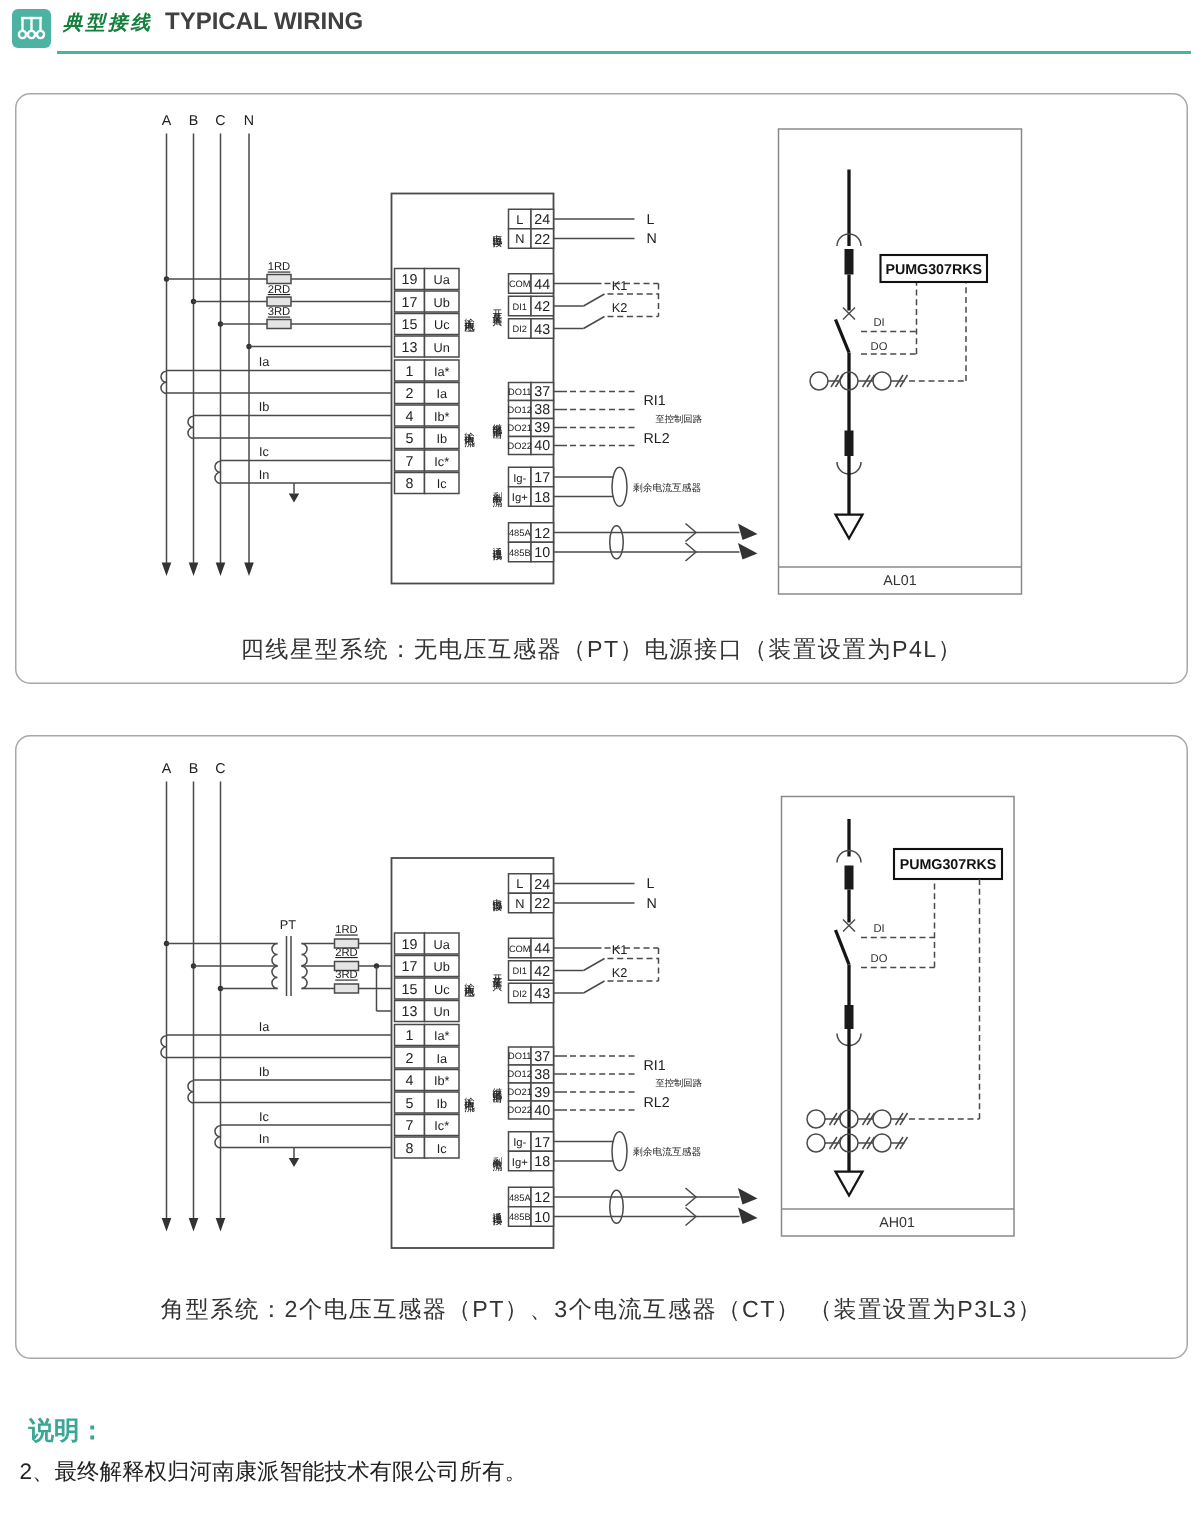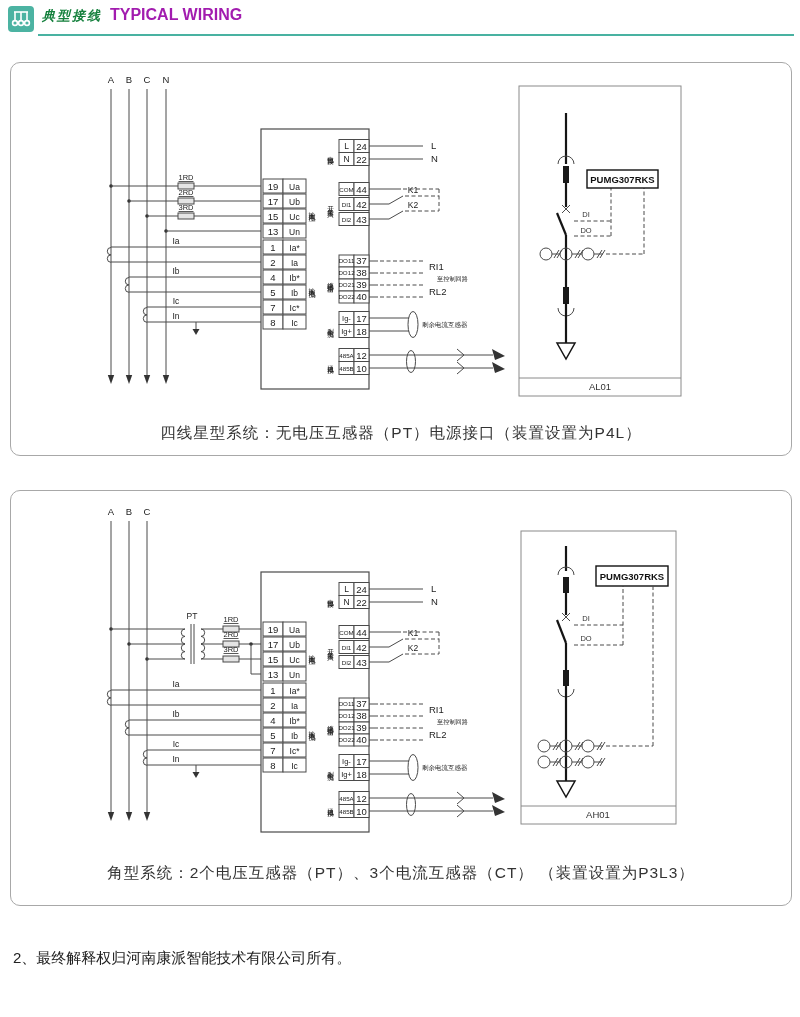--- a/index.html
+++ b/index.html
@@ -1,21 +1,21 @@
 <!DOCTYPE html>
 <html><head>
 <meta charset="utf-8">
 <style>
   html,body{margin:0;padding:0;background:#fff;}
   body{width:800px;height:1017px;position:relative;overflow:hidden;
        font-family:"Liberation Sans","DejaVu Sans",sans-serif;}
   .hdr-icon{position:absolute;left:8px;top:6px;width:26px;height:26px;background:#4cb3a2;border-radius:4px;}
   .hdr{position:absolute;left:42px;top:6px;white-space:nowrap;}
   .hdr .zh{font-size:13px;font-weight:700;color:#15803d;letter-spacing:2px;font-style:italic;}
-  .hdr .en{font-size:16px;font-weight:700;color:#a21caf;margin-left:8px;}
+  .hdr .en{font-size:16px;font-weight:700;color:#404040;margin-left:8px;}
   .hdr-rule{position:absolute;left:38px;right:6px;top:34px;height:2px;background:#49b2a1;}
   .panel{position:absolute;left:10px;width:780px;border:1px solid #a8a8a8;border-radius:10px;background:#fff;}
   #panel1{top:62px;height:392px;}
   #panel2{top:490px;height:414px;}
   .panel svg{position:absolute;left:0;top:0;}
   .caption{position:absolute;left:0;width:100%;text-align:center;font-size:15.5px;color:#333;letter-spacing:1px;}
   #cap1{top:360px;} #cap2{top:372px;text-align:center;}
   .notes{position:absolute;left:13px;top:942px;color:#222;}
   .notes-title{color:#3aa796;font-weight:700;font-size:17px;margin-left:6px;}
   .notes-item{font-size:15px;margin-top:7px;}
@@ -584,14 +584,15 @@
         <line class="w" x1="51" y1="231" x2="61" y2="231"></line>
         <line class="w" x1="73" y1="231" x2="82" y2="231"></line>
     <path class="w" d="M32,235 L37,227 M35,235 L40,227 M54,235 L59,227 M57,235 L62,227 M76,235 L81,227 M79,235 L84,227"></path>
     <polygon points="36,250 54,250 45,266" fill="#fff" stroke="#151515" stroke-width="1.5"></polygon>
   </g>
 </svg>
 <div class="caption" id="cap2">角型系统：2个电压互感器（PT）、3个电流互感器（CT） （装置设置为P3L3）</div>
 </div>
 
 <div class="notes">
+  <div class="notes-title">说明：</div>
   <div class="notes-item">2、最终解释权归河南康派智能技术有限公司所有。</div>
 </div>
 
 </body></html>

